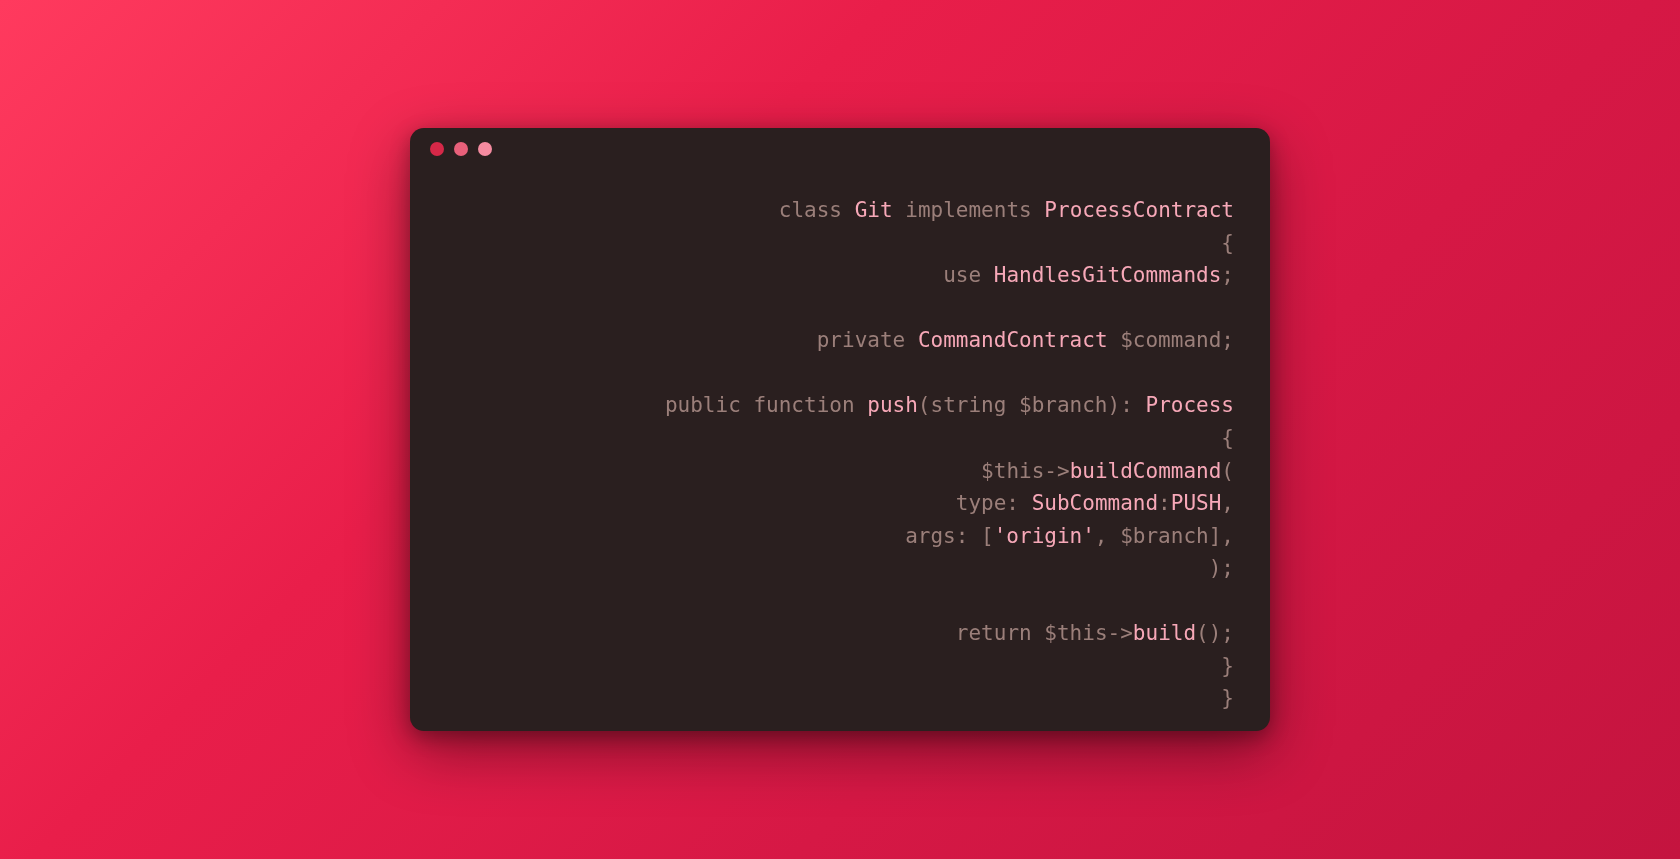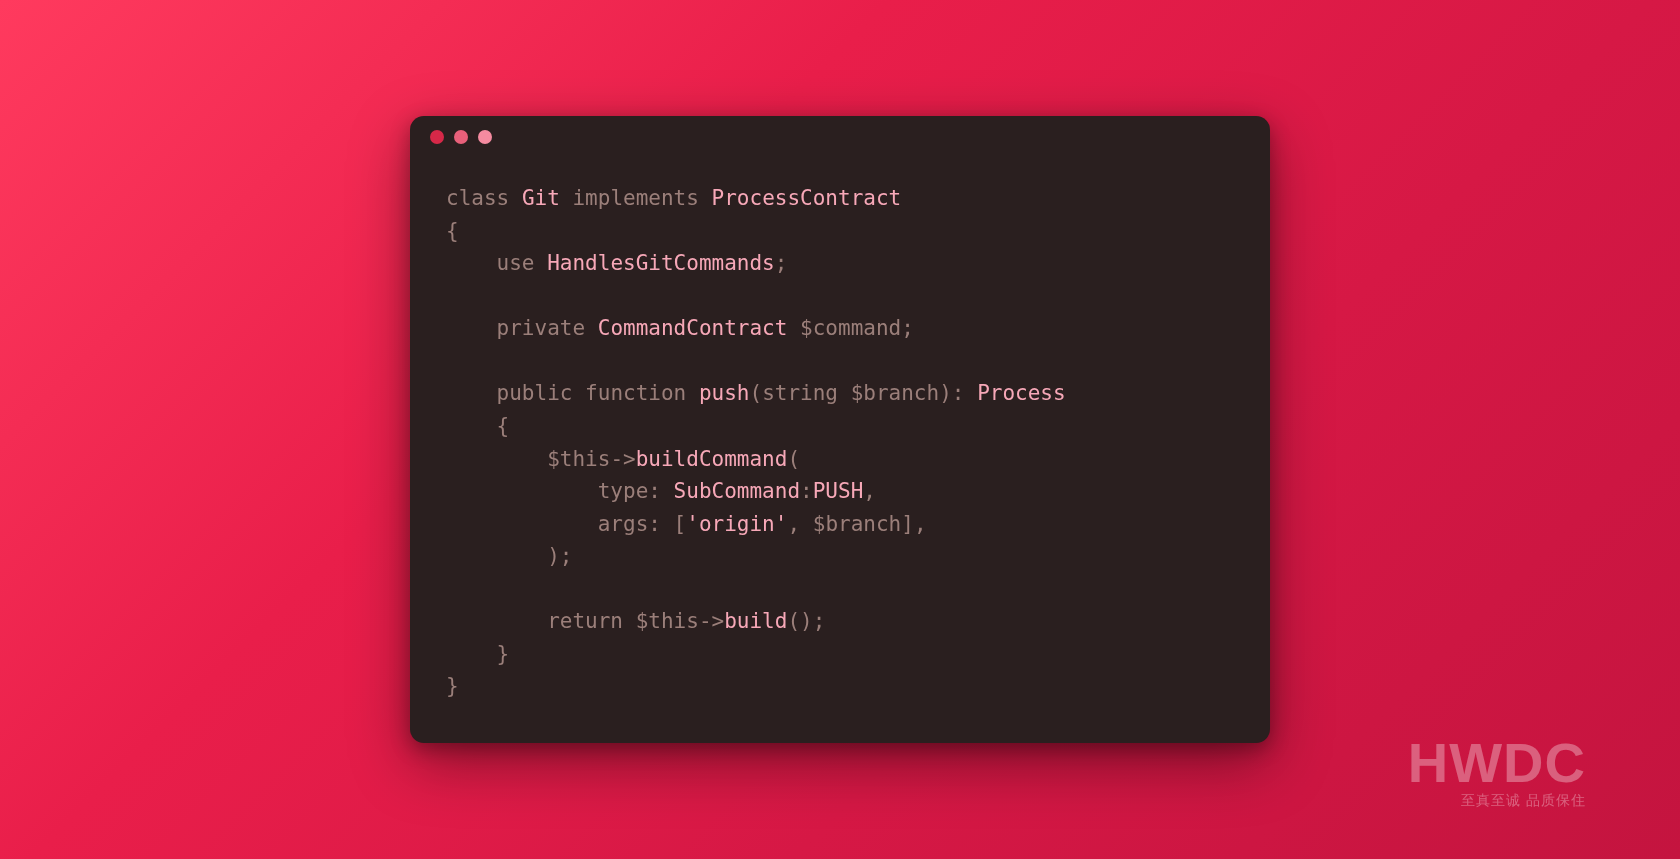--- a/index.html
+++ b/index.html
@@ -38,25 +38,26 @@
 }
 .dot {
   width: 14px;
   height: 14px;
   border-radius: 50%;
 }
 .dot.red { background: #d62848; }
 .dot.pink1 { background: #e8607a; }
 .dot.pink2 { background: #f58ba0; }
 .code-body {
-  padding: 24px 36px 40px 36px;
+  padding: 24px 36px 16px 36px;
   font-size: 21px;
   line-height: 1.55;
   color: #9b7f7a;
   white-space: pre;
+  text-align: right;
 }
 .kw { color: #9b7f7a; }
 .name { color: #f7a8b8; }
 .fn { color: #f7a8b8; }
 .type { color: #9b7f7a; }
 .typename { color: #f7a8b8; }
 .var { color: #9b7f7a; }
 .str { color: #f7a8b8; }
 .punct { color: #9b7f7a; }
 .bright { color: #f7a8b8; }
@@ -103,19 +104,13 @@
         <span class="var">$this</span><span class="punct">-&gt;</span><span class="fn">buildCommand</span><span class="punct">(</span>
             <span class="kw">type</span><span class="punct">:</span> <span class="bright">SubCommand</span><span class="punct">:</span><span class="bright">PUSH</span><span class="punct">,</span>
             <span class="kw">args</span><span class="punct">:</span> <span class="punct">[</span><span class="str">'origin'</span><span class="punct">,</span> <span class="var">$branch</span><span class="punct">]</span><span class="punct">,</span>
         <span class="punct">);</span>
 
         <span class="kw">return</span> <span class="var">$this</span><span class="punct">-&gt;</span><span class="fn">build</span><span class="punct">();</span>
     <span class="punct">}</span>
 <span class="punct">}</span></div>
   </div>
 
-  <div class="watermark">
-    <div class="wm-big">
-      <span>HWDC</span>
-    </div>
-    <div class="wm-small">至真至诚 品质保住</div>
-  </div>
 </div>
 
 </body></html>

